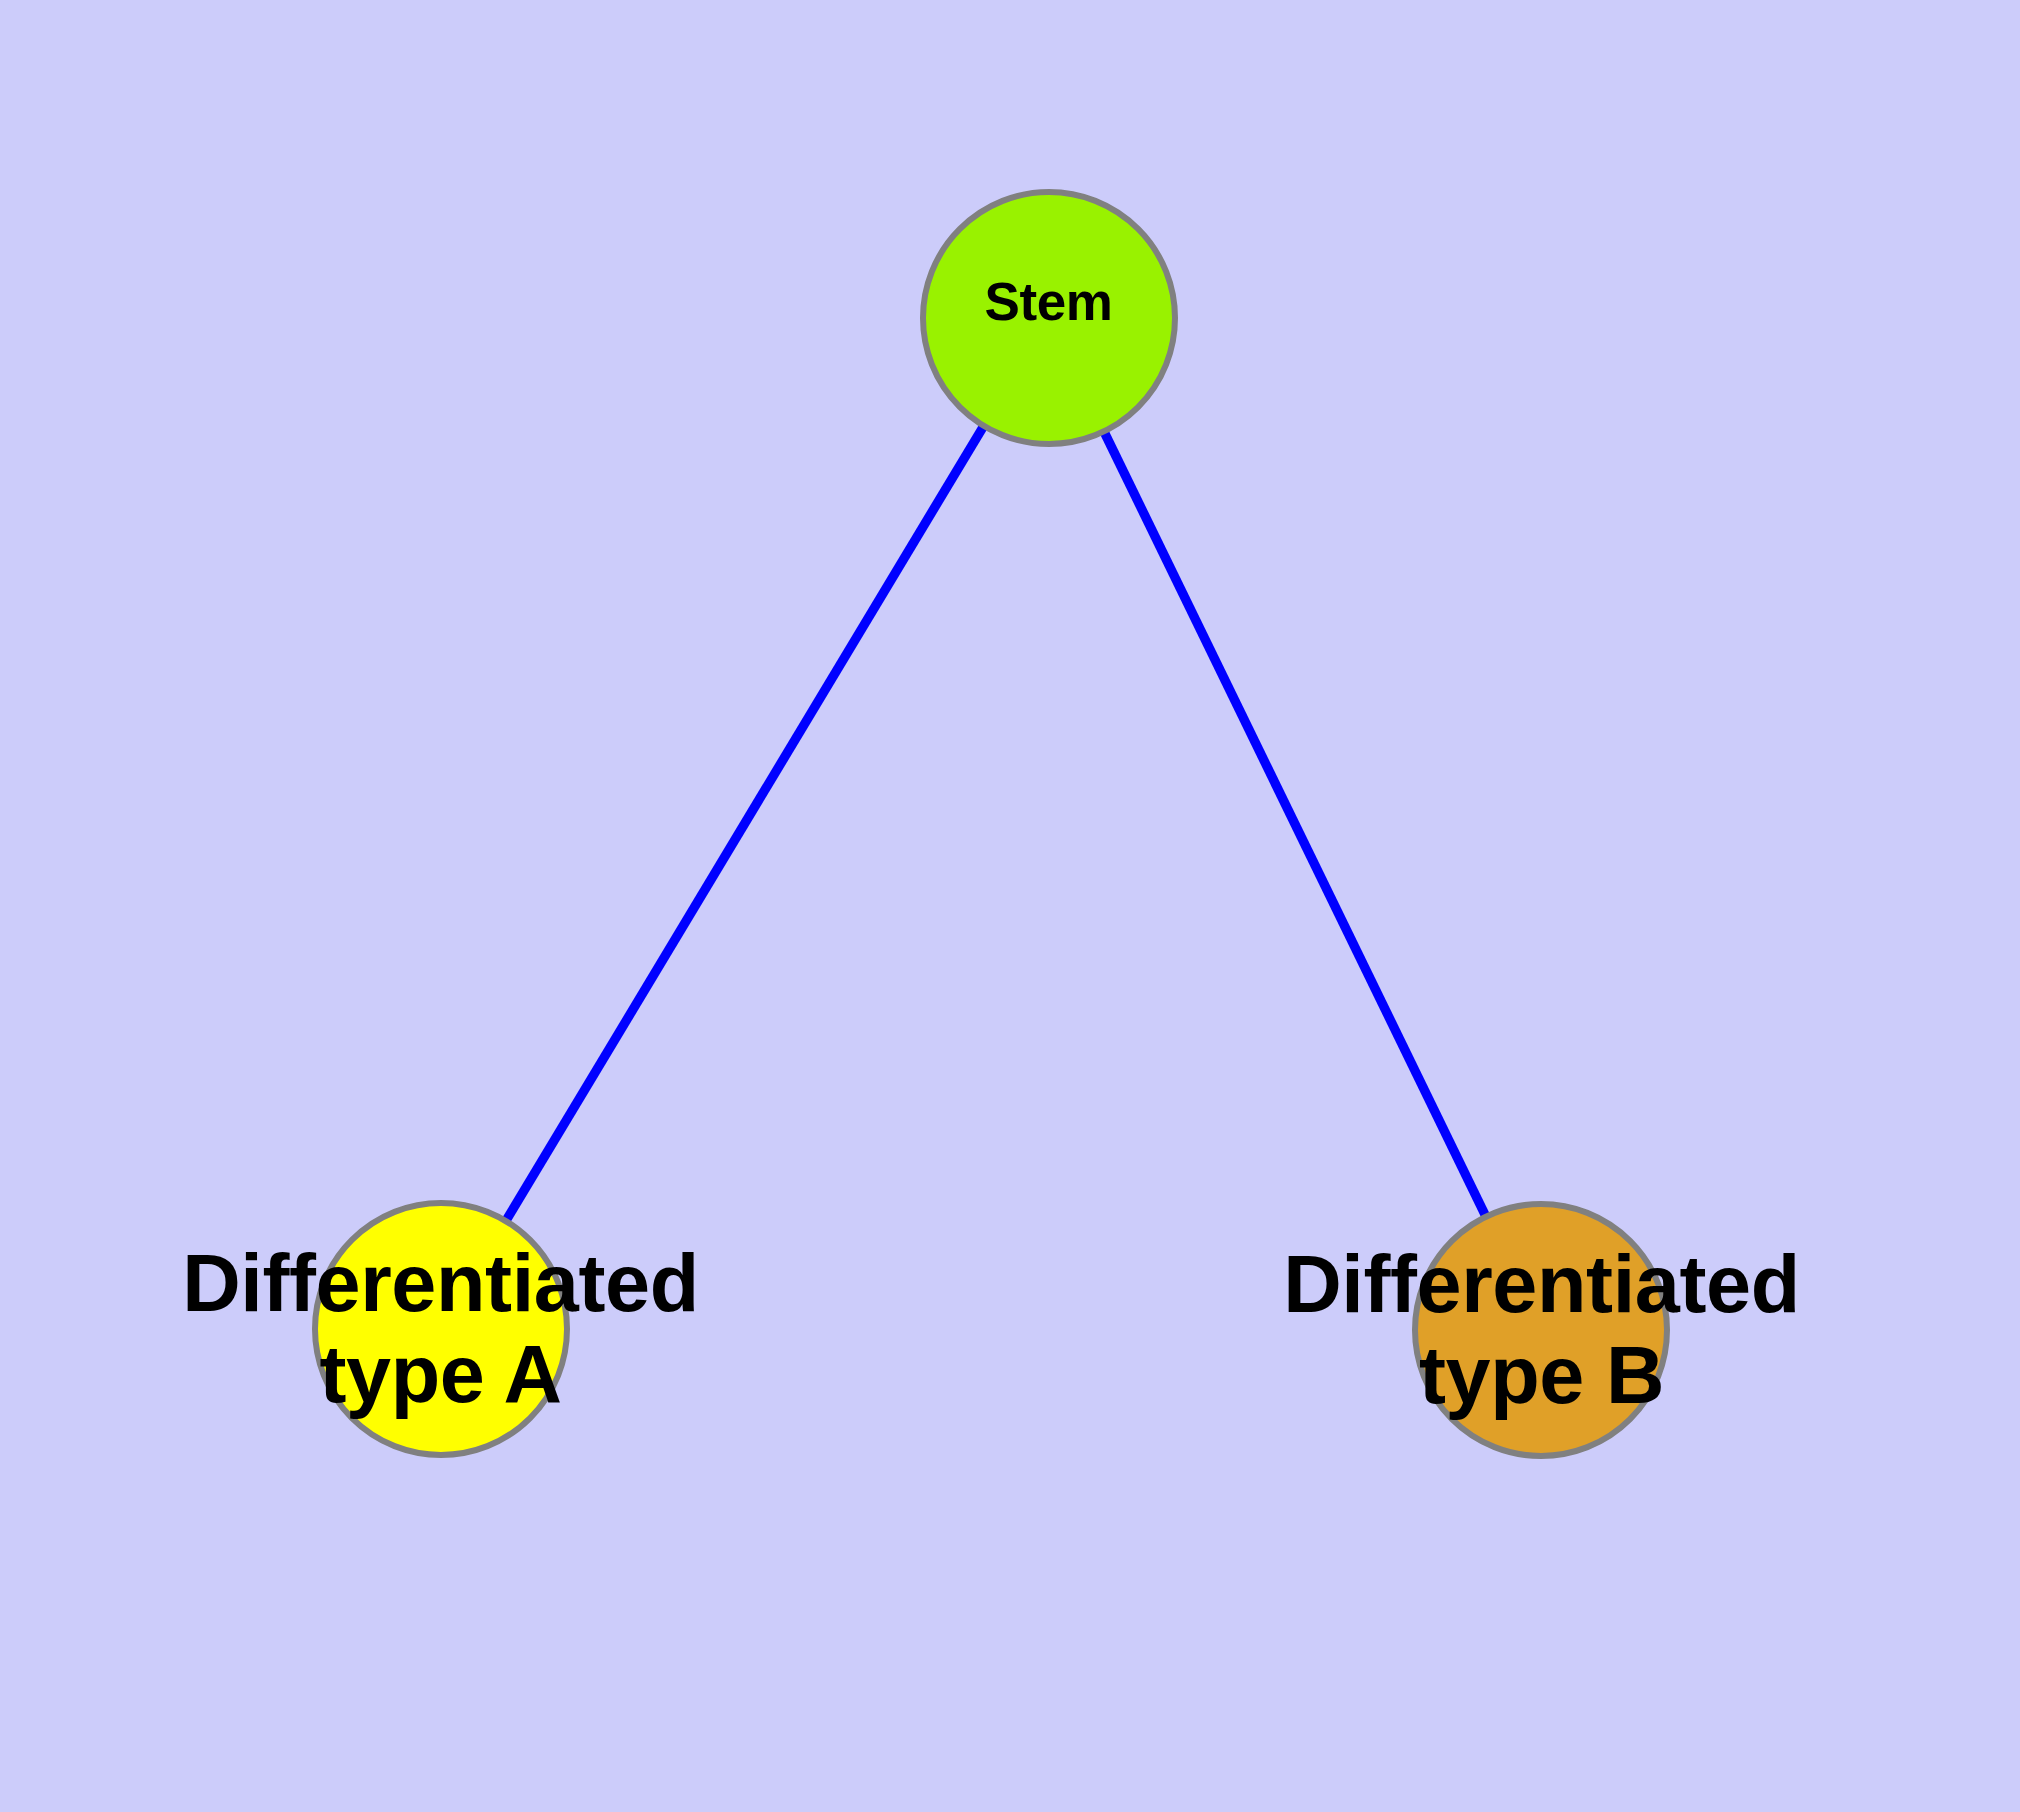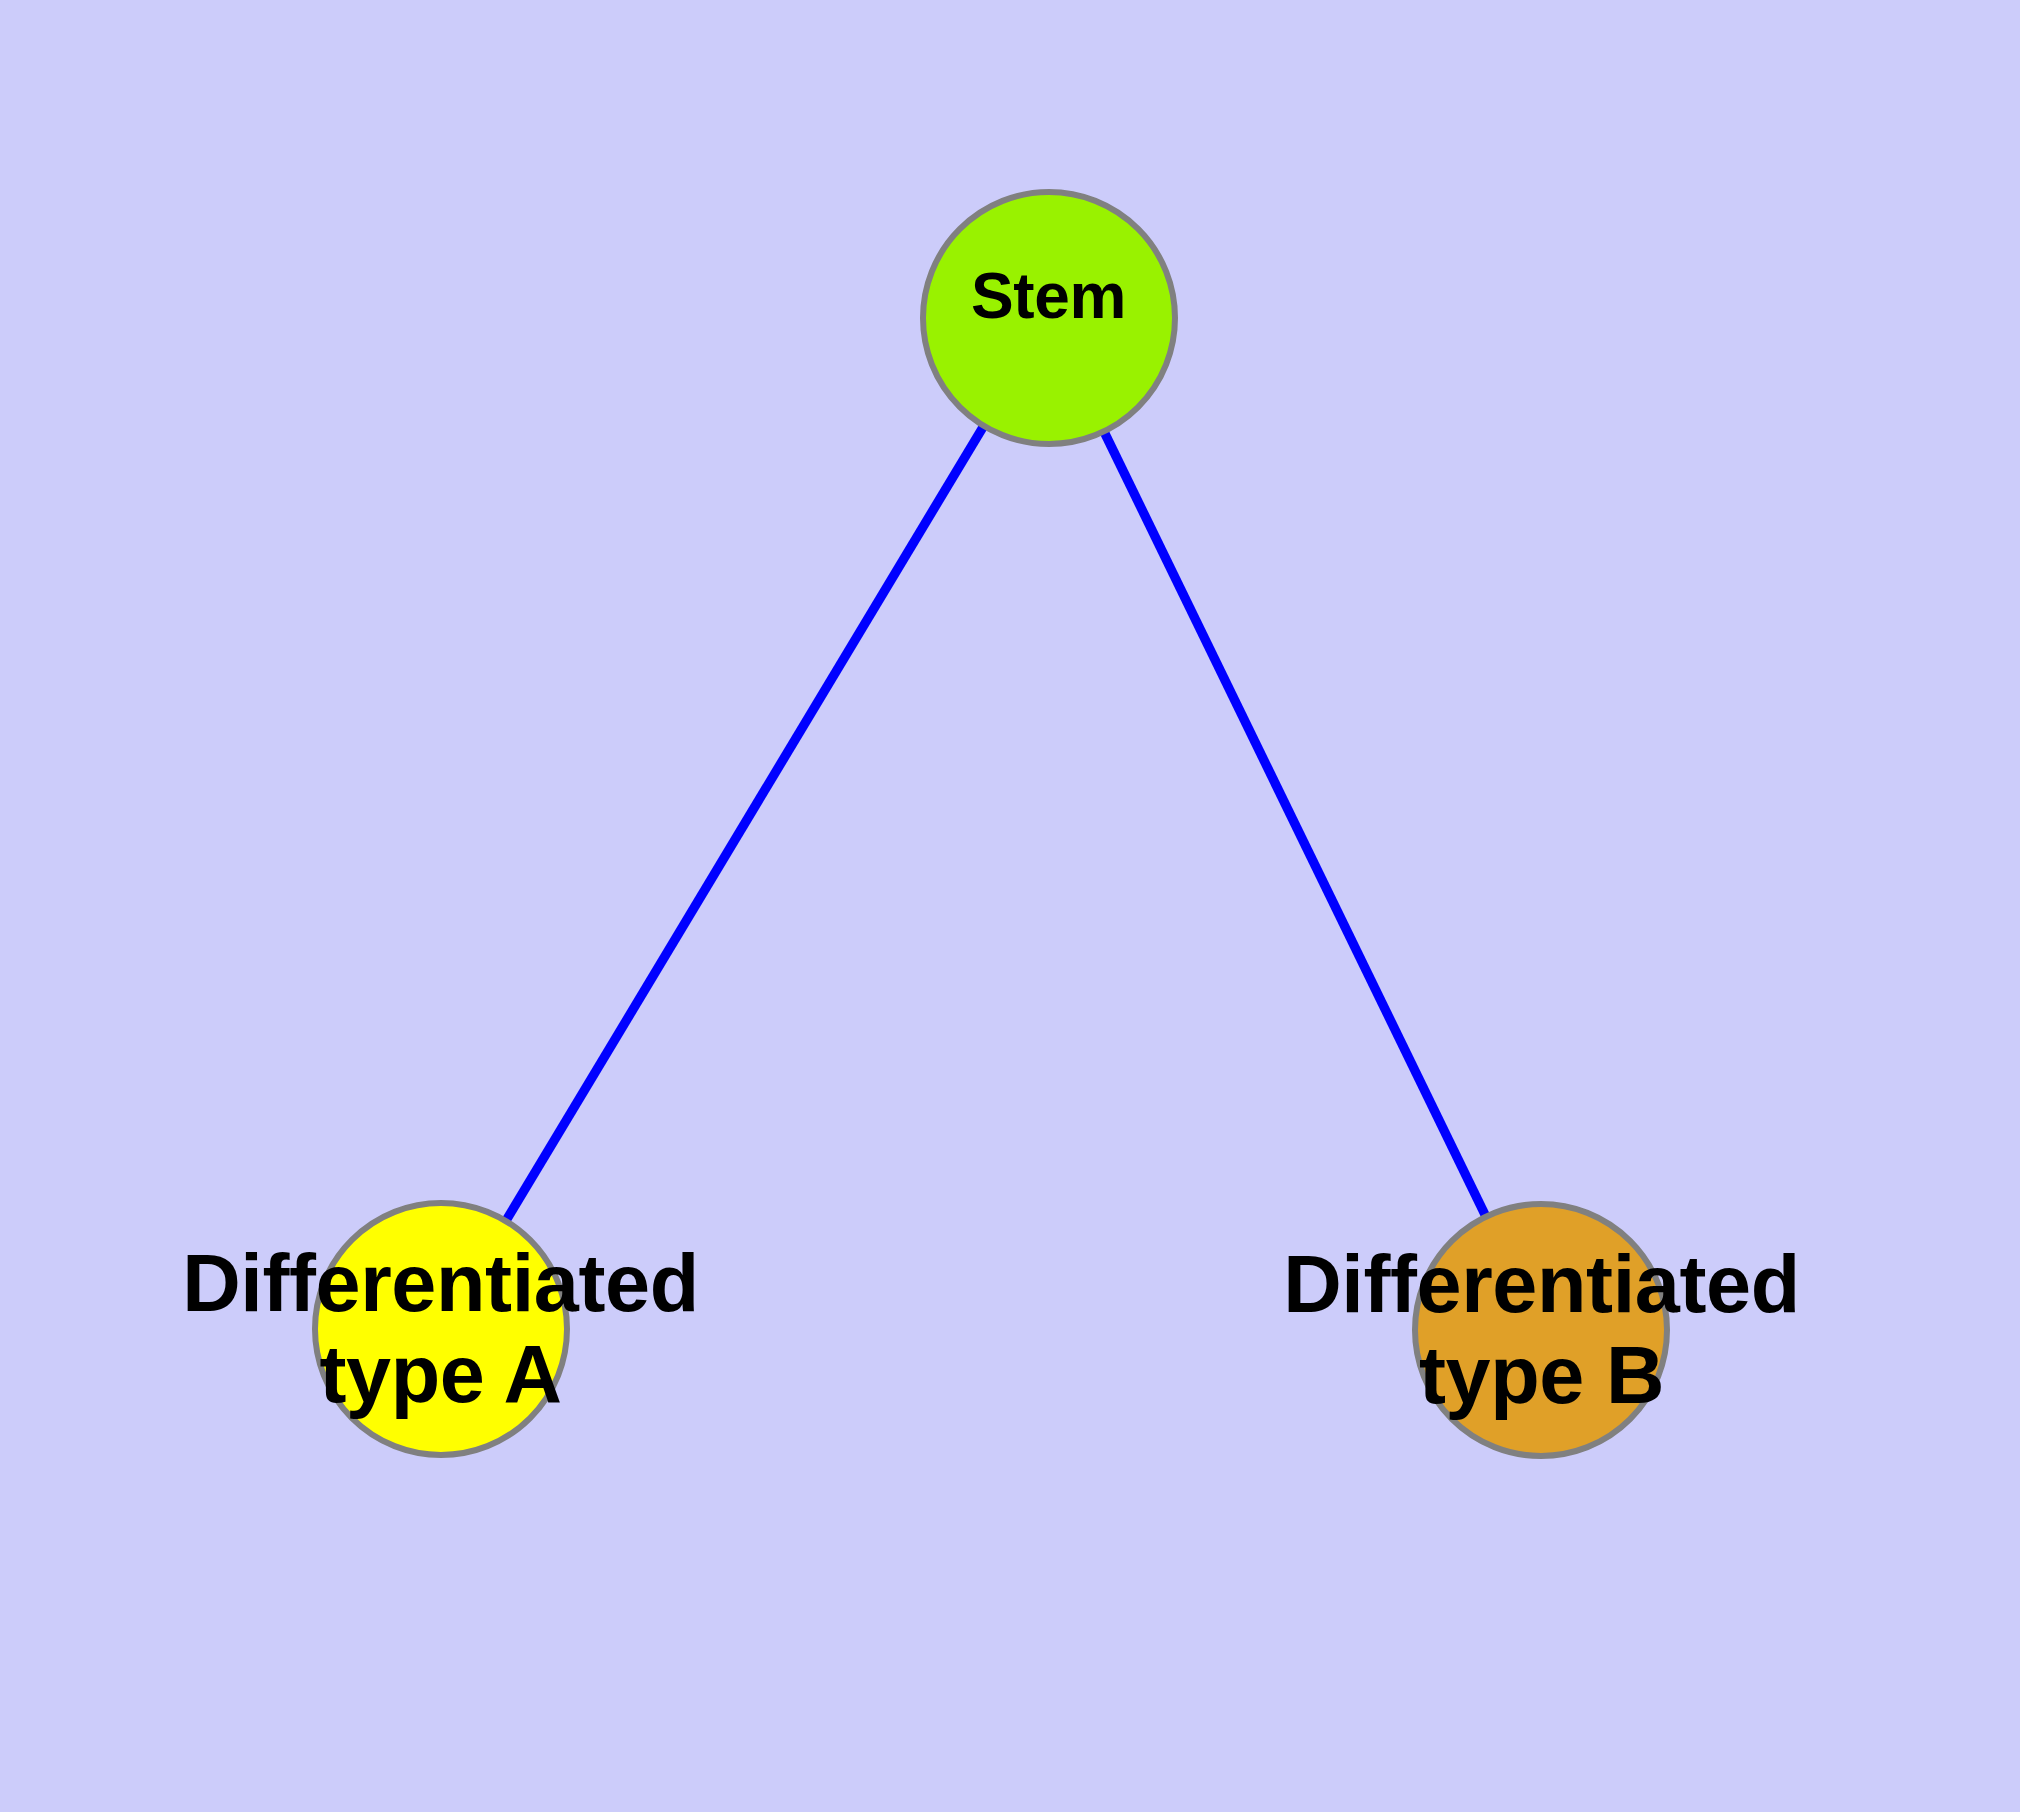--- a/index.html
+++ b/index.html
@@ -57,21 +57,21 @@
 
   <svg id="edge-layer" viewBox="0 0 2384 2138" xmlns="http://www.w3.org/2000/svg">
     <g id="edges">
         <line x1="1159.7305686398104" y1="503.5668502269265" x2="597.2694313601896" y2="1439.4331497730736" stroke="#0000FF" stroke-width="11" stroke-linecap="butt"></line>
         <line x1="1302.632201544007" y1="509.8792575620389" x2="1752.367798455993" y2="1434.120742437961" stroke="#0000FF" stroke-width="11" stroke-linecap="butt"></line>
       </g>
   </svg>
 
   <div id="node-layer">
       <div class="node" style="left: 920px; top: 189px; width: 258px; height: 258px; background: rgb(153, 242, 0); border: 6px solid rgb(128, 128, 128);"></div>
-      <div class="node-label" style="font-size: 64px; color: rgb(0, 0, 0); left: 455px; top: 261px; width: 1187px; text-align: center;"><div>Stem</div></div>
+      <div class="node-label" style="font-size: 53px; color: rgb(0, 0, 0); left: 455px; top: 272px; width: 1187px; text-align: center;"><div>Stem</div></div>
       <div class="node" style="left: 312px; top: 1200px; width: 258px; height: 258px; background: rgb(255, 255, 0); border: 6px solid rgb(128, 128, 128);"></div>
       <div class="node-label" style="font-size: 81px; color: rgb(0, 0, 0); left: -153px; top: 1238px; width: 1187px;"><div>Differentiated</div><div>type A</div></div>
       <div class="node" style="left: 1412px; top: 1201px; width: 258px; height: 258px; background: rgb(224, 160, 40); border: 6px solid rgb(128, 128, 128);"></div>
       <div class="node-label" style="font-size: 81px; color: rgb(0, 0, 0); left: 948px; top: 1239px; width: 1187px;"><div>Differentiated</div><div>type B</div></div>
     </div>
 
 </div>
 
 
 </body></html>

